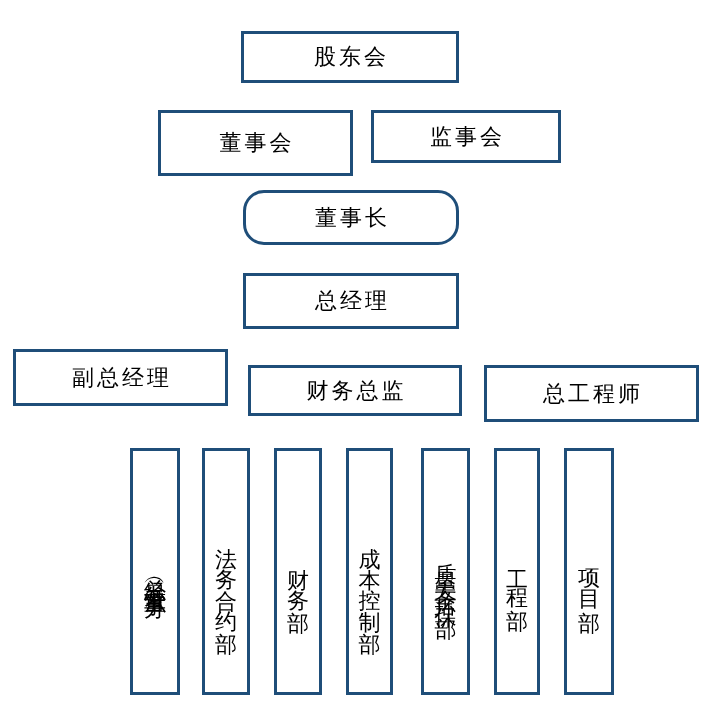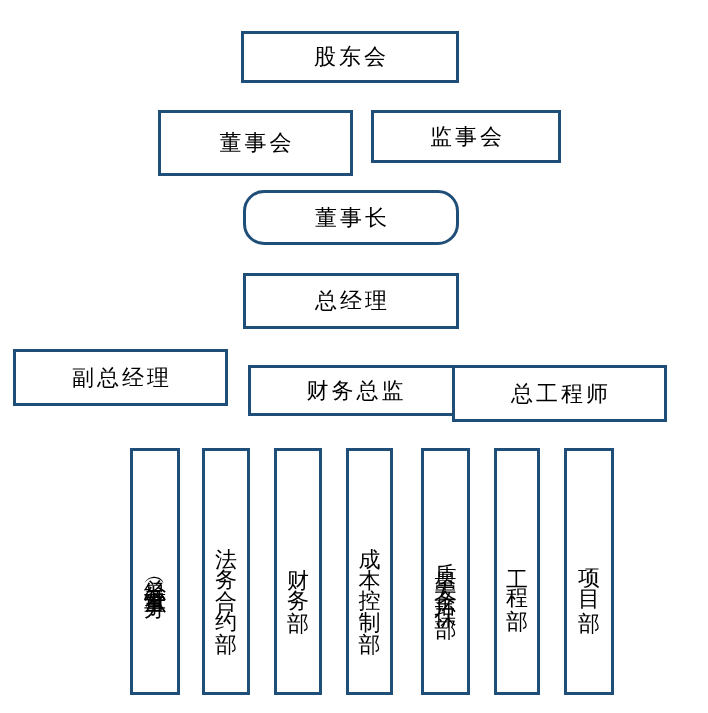--- a/index.html
+++ b/index.html
@@ -22,21 +22,21 @@
     white-space:nowrap;
   }
   
   .b-shareholders{left:241px;top:31px;width:218px;height:52px;}
   .b-board{left:158px;top:110px;width:195px;height:66px;}
   .b-supervisory{left:371px;top:110px;width:190px;height:53px;}
   .b-chairman{left:243px;top:190px;width:216px;height:55px;border-radius:21px;}
   .b-gm{left:243px;top:273px;width:216px;height:56px;}
   .b-deputy{left:13px;top:349px;width:215px;height:57px;}
   .b-cfo{left:248px;top:365px;width:214px;height:51px;}
-  .b-chiefeng{left:452px;top:365px;width:215px;height:57px;}
+  .b-chiefeng{left:484px;top:365px;width:215px;height:57px;}
   
   .v{top:448px;height:247px;}
   .v1{left:130px;width:50px;--ls:3px;}
   .v2{left:202px;width:48px;--ls:21px;}
   .v3{left:274px;width:48px;--ls:21px;}
   .v4{left:346px;width:47px;--ls:21px;}
   .v5{left:421px;width:49px;--ls:9px;}
   .v6{left:494px;width:46px;--ls:19px;}
   .v7{left:564px;width:50px;--ls:21px;}
 </style>

